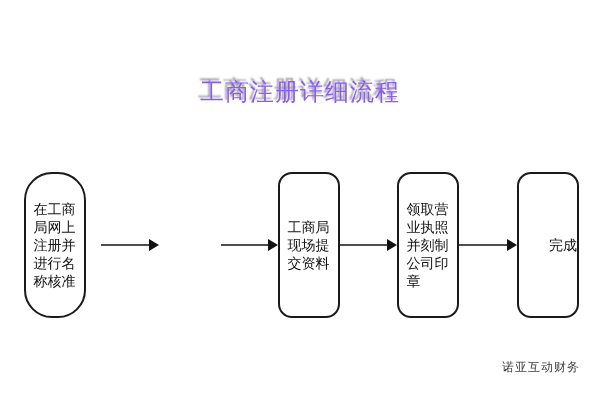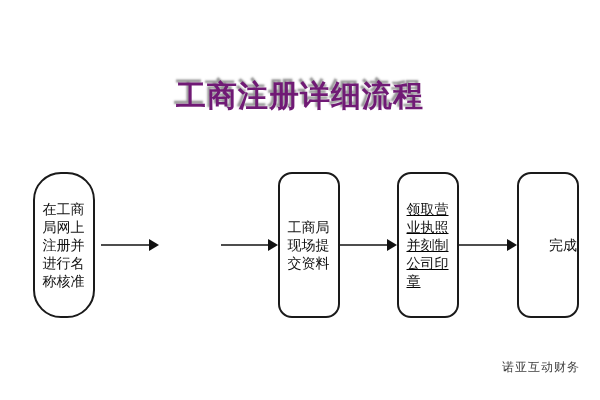--- a/index.html
+++ b/index.html
@@ -14,24 +14,24 @@
     background: #ffffff;
     overflow: hidden;
     font-family: "Liberation Sans", "DejaVu Sans", sans-serif;
   }
   .title {
     position: absolute;
     left: 0;
     right: 0;
     top: 76px;
     text-align: center;
-    font-size: 30px;
-    font-weight: 700;
+    font-size: 24px;
+    font-weight: 400;
     letter-spacing: 1px;
-    color: #701a75;
+    color: #8b5cf6;
     text-shadow: -2px -3px 2px rgba(130,130,130,0.85);
   }
   .step-box {
     position: absolute;
     top: 172px;
     width: 62px;
     height: 146px;
     box-sizing: border-box;
     border: 2px solid #1a1a1a;
     border-radius: 14px;
@@ -42,24 +42,24 @@
   }
   .step-label {
     display: inline-block;
     max-width: 43px;
     font-size: 14px;
     line-height: 18px;
     color: #111111;
     text-align: left;
     word-break: break-all;
   }
-  .box-1 { left: 33px; border-radius: 28px; }
+  .box-1 { left: 24px; border-radius: 28px; }
   .box-2 { left: 159px; }
   .box-3 { left: 278px; }
-  .box-4 { left: 397px; text-decoration: underline; }
+  .box-4 { left: 397px; }
   .box-5 { left: 517px; justify-content: flex-end; }
 
   .arrow {
     position: absolute;
     top: 239px;
     height: 12px;
     width: 58px;
   }
   .arrow-1 { left: 101px; }
   .arrow-2 { left: 221px; width: 57px; }

